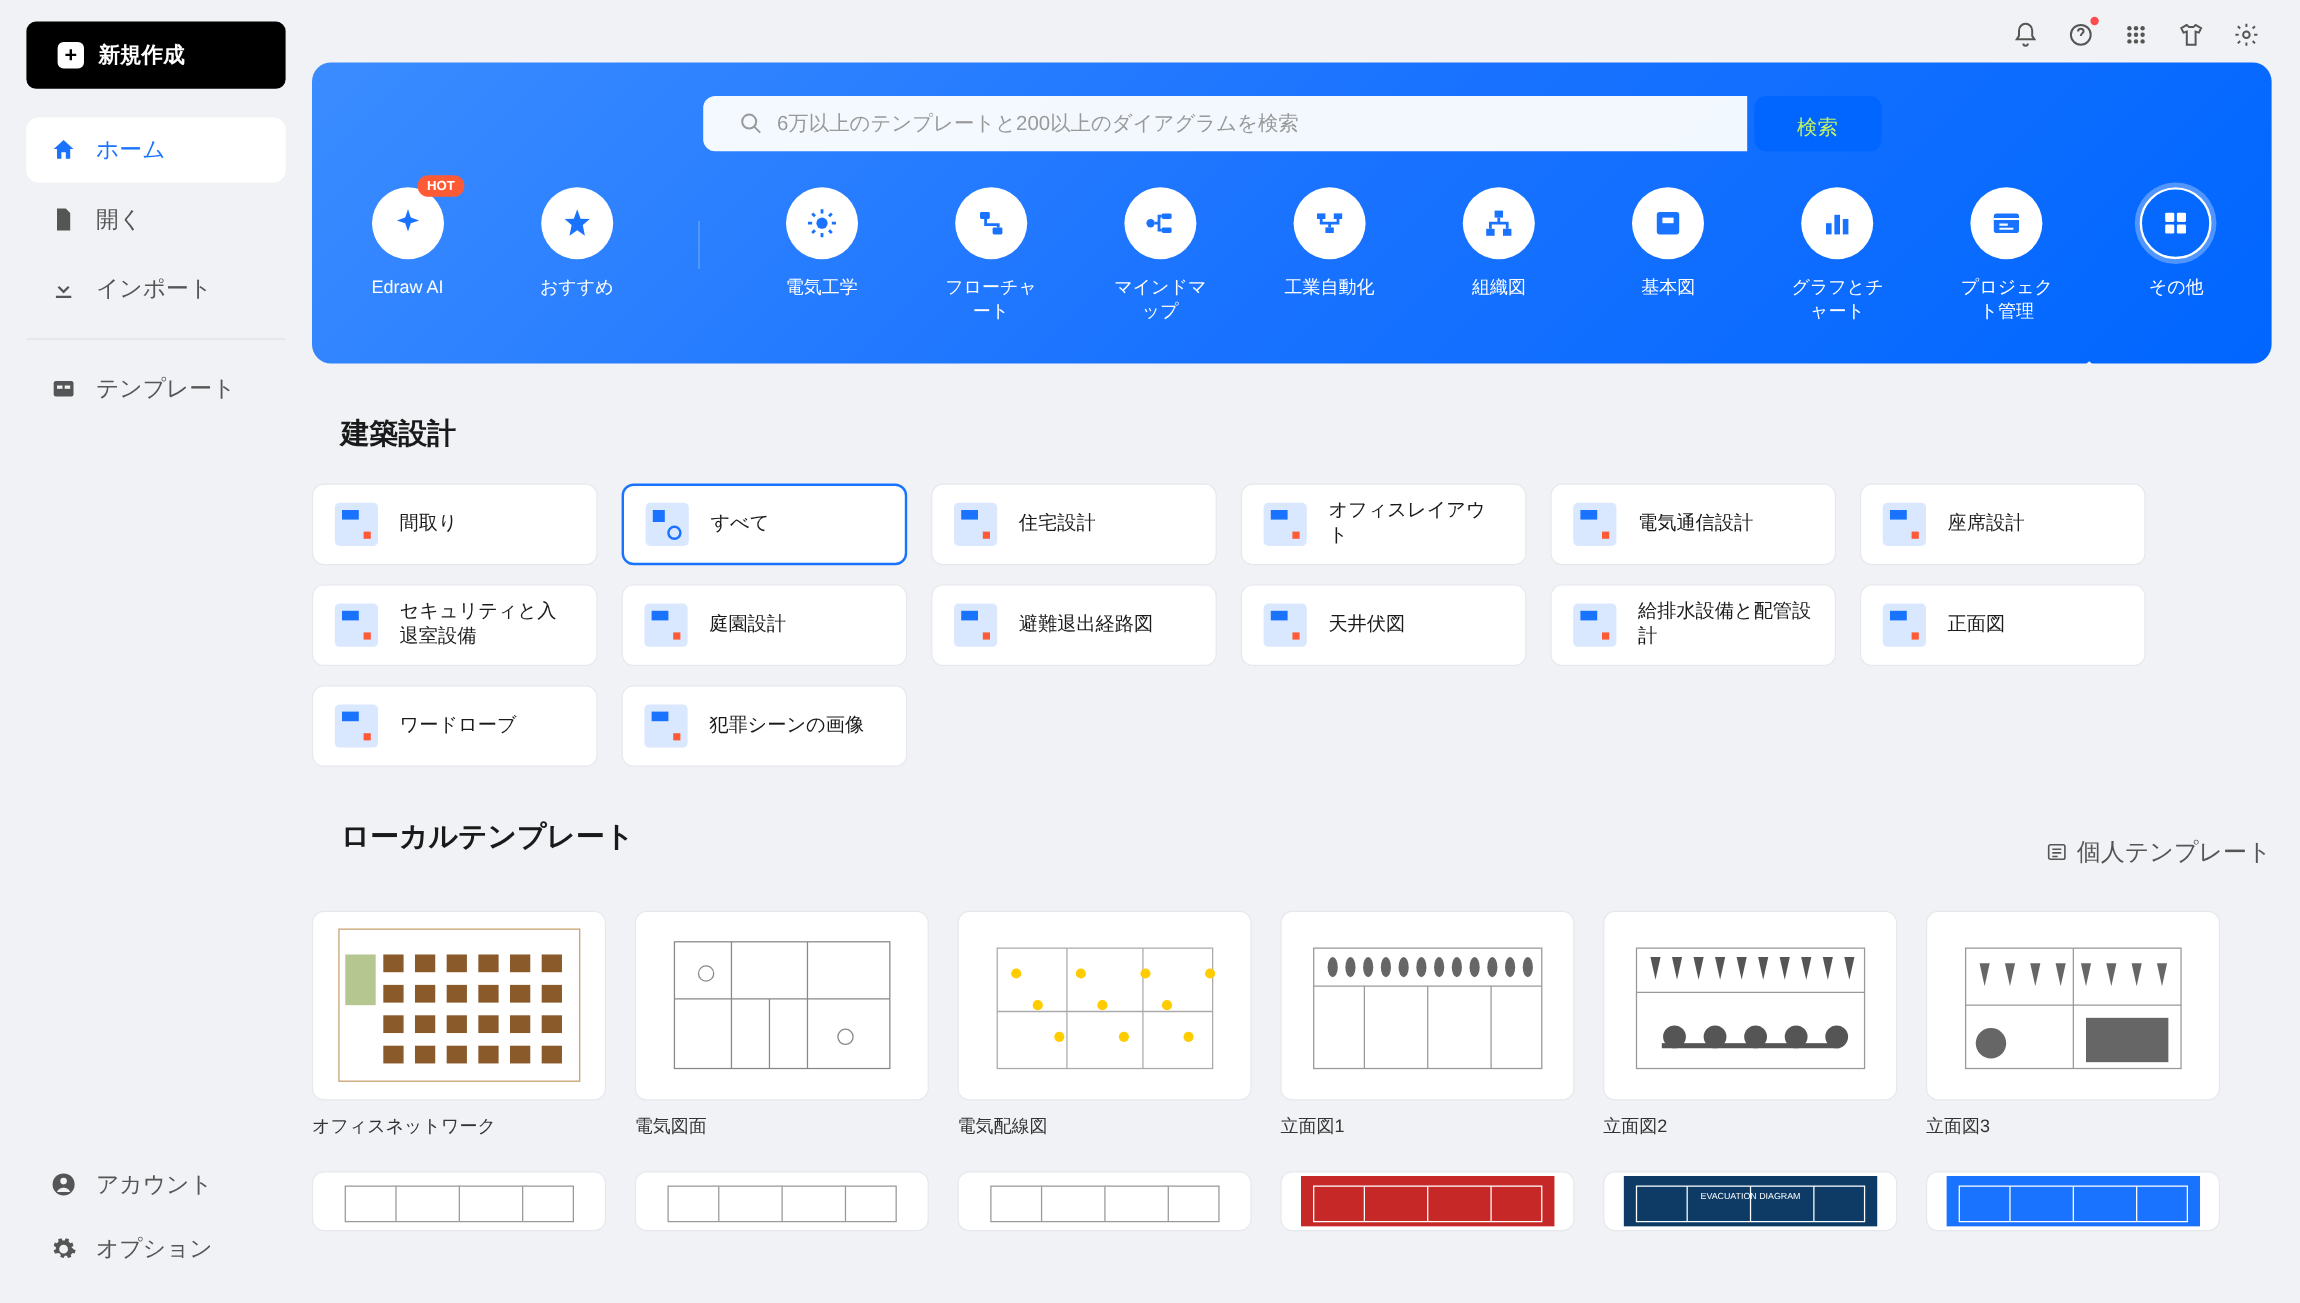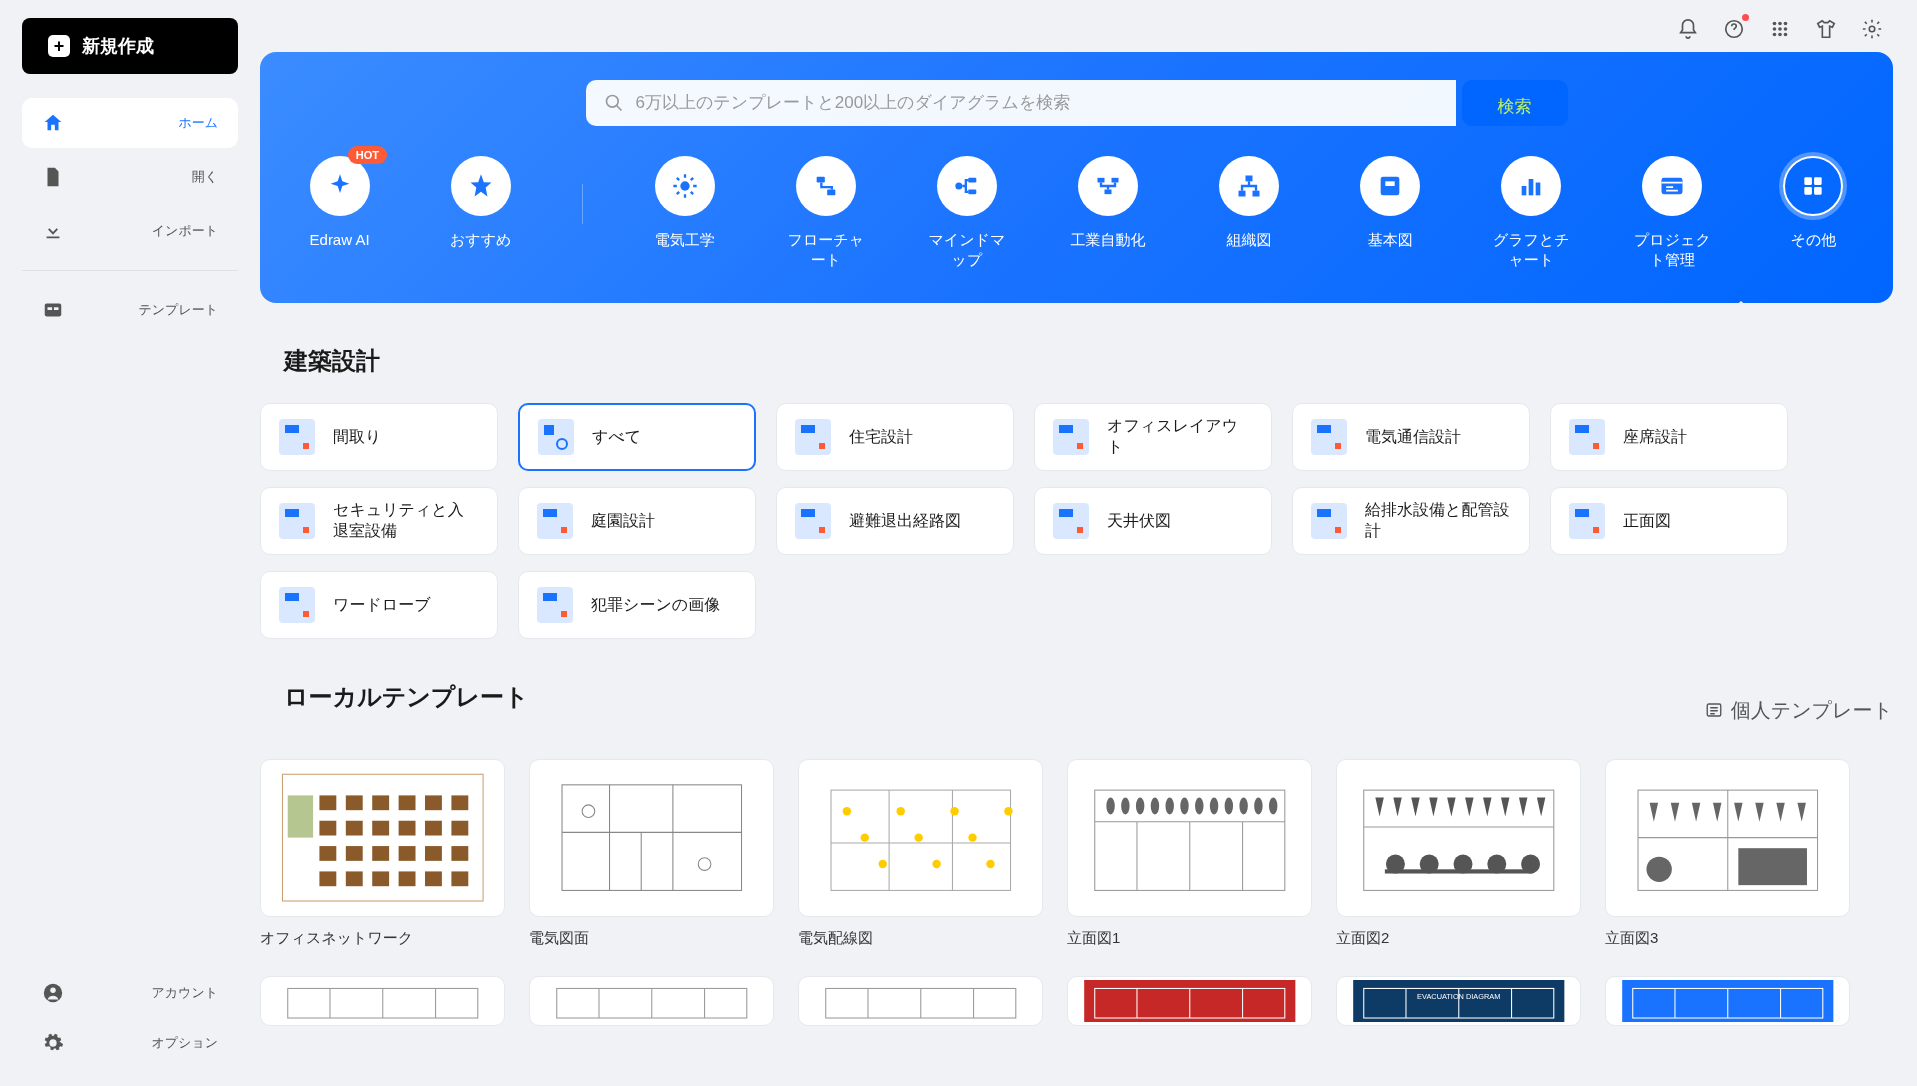--- a/index.html
+++ b/index.html
@@ -4,38 +4,38 @@
 <style>
 * { margin: 0; padding: 0; box-sizing: border-box; }
 body { font-family: -apple-system, BlinkMacSystemFont, "Segoe UI", "Hiragino Sans", "Meiryo", sans-serif; background: #f0f2f5; color: #1a1a1a; width: 1917px; height: 1086px; overflow: hidden; }
 .app { display: flex; height: 100%; }
 
 
 .sidebar { width: 260px; background: #f0f2f5; display: flex; flex-direction: column; padding: 18px 22px; }
 .new-btn { background: #000; color: #fff; border: none; border-radius: 8px; padding: 16px 26px; font-size: 18px; font-weight: 600; display: flex; align-items: center; gap: 12px; cursor: pointer; margin-bottom: 24px; }
 .new-btn .plus { width: 22px; height: 22px; background: #fff; border-radius: 5px; display: flex; align-items: center; justify-content: center; color: #000; font-size: 18px; font-weight: 900; }
 .nav { display: flex; flex-direction: column; gap: 4px; }
-.nav-item { display: flex; align-items: center; gap: 0; padding: 14px 20px; border-radius: 10px; font-size: 13px; color: #555; cursor: pointer; justify-content: space-between; }
+.nav-item { display: flex; align-items: center; gap: 16px; padding: 14px 20px; border-radius: 10px; font-size: 19px; color: #555; cursor: pointer; }
 .nav-item.active { background: #fff; color: #1a73ff; font-weight: 500; }
 .nav-item .icon { width: 22px; height: 22px; display: flex; align-items: center; justify-content: center; }
 .nav-divider { height: 1px; background: #e0e0e0; margin: 10px 0; }
 .sidebar-bottom { margin-top: auto; }
 
 
 .main { flex: 1; display: flex; flex-direction: column; overflow-y: auto; padding-right: 24px; }
 
 
 .top-icons { display: flex; justify-content: flex-end; gap: 20px; padding: 16px 8px 10px; }
 .top-icon { width: 26px; height: 26px; display: flex; align-items: center; justify-content: center; color: #555; cursor: pointer; position: relative; }
 .top-icon .dot { position: absolute; top: -2px; right: -2px; width: 7px; height: 7px; background: #ff4d4f; border-radius: 50%; }
 
 
 .hero { background: linear-gradient(135deg, #3b8cff 0%, #1a73ff 50%, #0066ff 100%); border-radius: 16px; padding: 28px 0 34px; position: relative; }
 .search-row { display: flex; justify-content: center; align-items: center; gap: 0; padding: 0 80px 30px; }
-.search-box { width: 870px; height: 46px; background: rgba(255,255,255,0.95); border-radius: 10px 0 0 10px; display: flex; align-items: center; padding: 0 18px; gap: 12px; }
+.search-box { width: 870px; height: 46px; background: rgba(255,255,255,0.95); border-radius: 10px 0 0 10px; display: flex; align-items: center; padding: 0 30px; gap: 12px; }
 .search-box input { border: none; background: transparent; flex: 1; font-size: 17px; outline: none; color: #333; }
 .search-box input::placeholder { color: #999; }
 .search-btn { height: 46px; padding: 15px 36px; background: #0066ff; color: #bef264; border: none; border-radius: 10px; font-size: 17px; font-weight: 500; cursor: pointer; margin-left: 6px; }
 
 .cat-row { display: flex; justify-content: center; gap: 62px; padding: 0 40px; }
 .cat { display: flex; flex-direction: column; align-items: center; gap: 14px; color: #fff; cursor: pointer; position: relative; width: 80px; }
 .cat-circle { width: 60px; height: 60px; background: #fff; border-radius: 50%; display: flex; align-items: center; justify-content: center; color: #1a73ff; }
 .cat-circle.outlined { background: transparent; border: 2.5px solid #fff; }
 .cat-circle.outlined.double { box-shadow: 0 0 0 4px rgba(255,255,255,0.3); }
 .cat-label { font-size: 15px; text-align: center; line-height: 1.3; font-weight: 500; }

